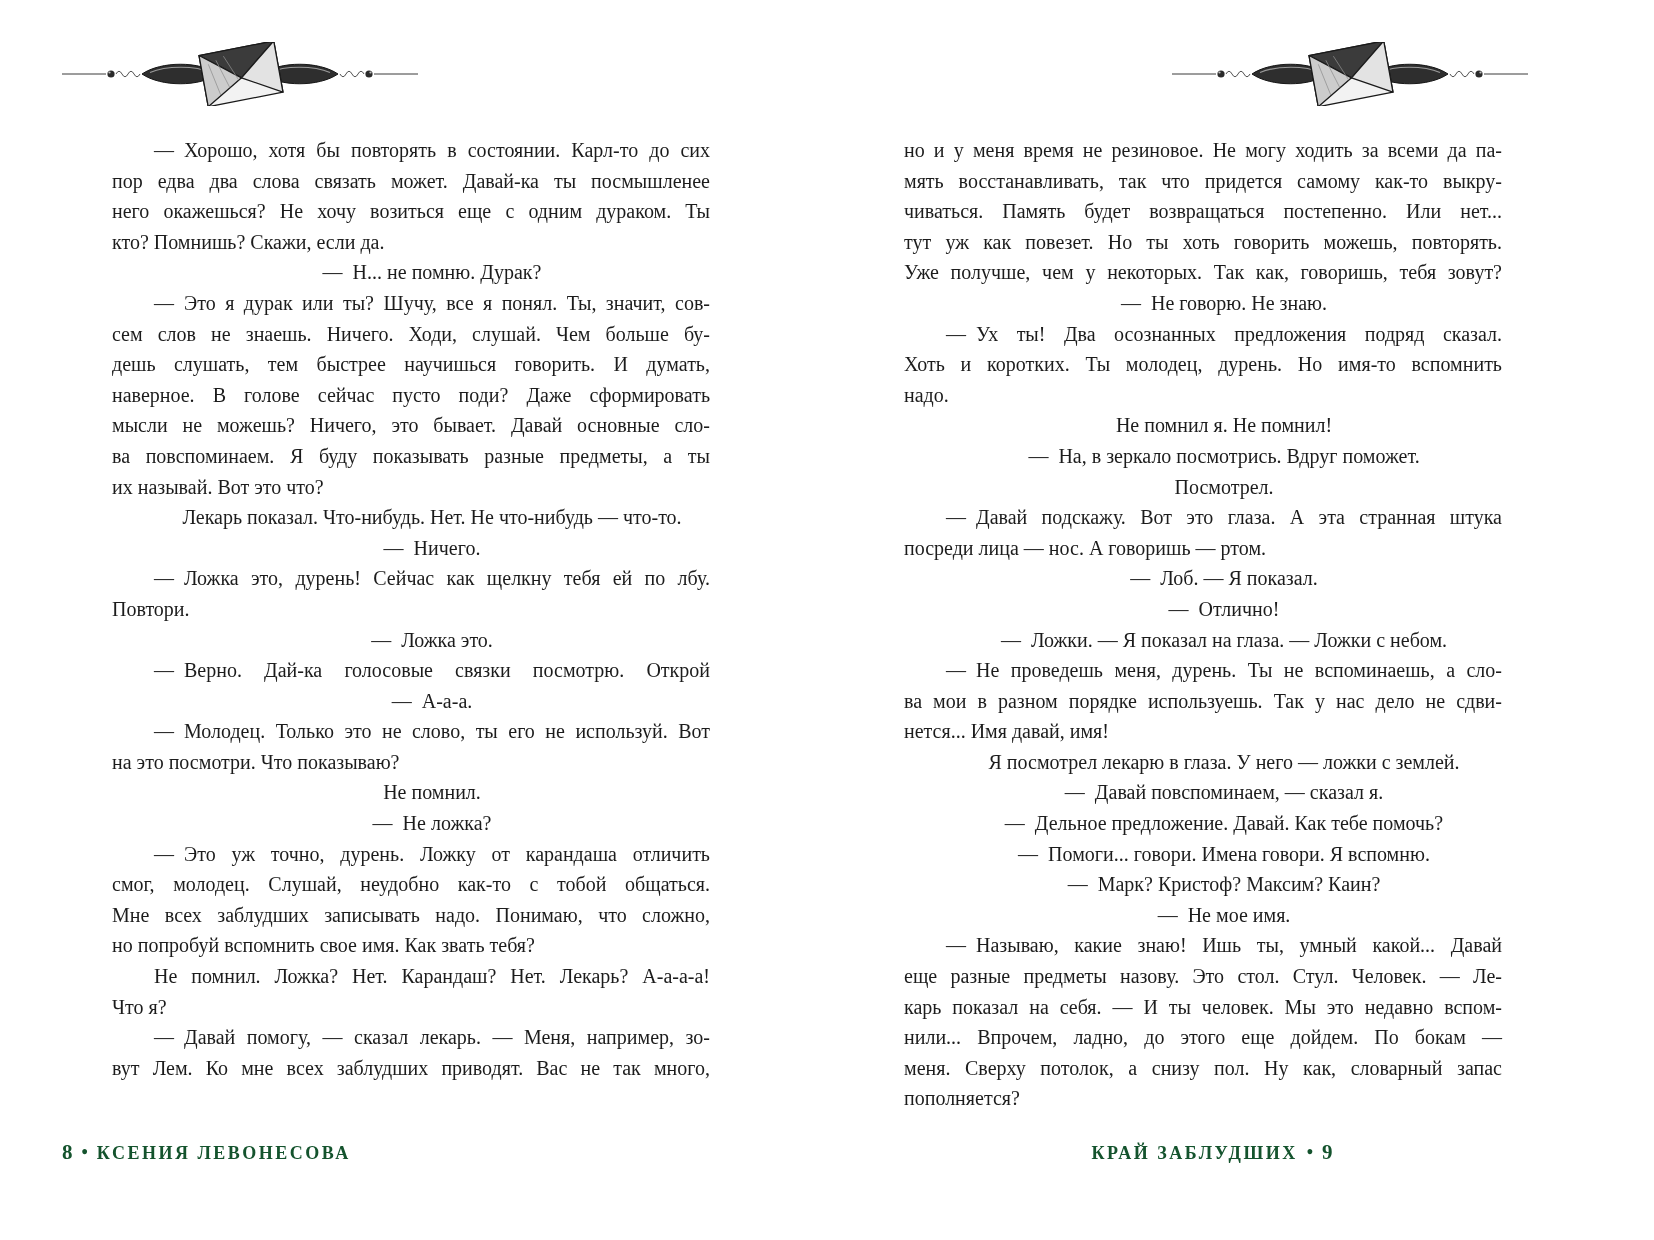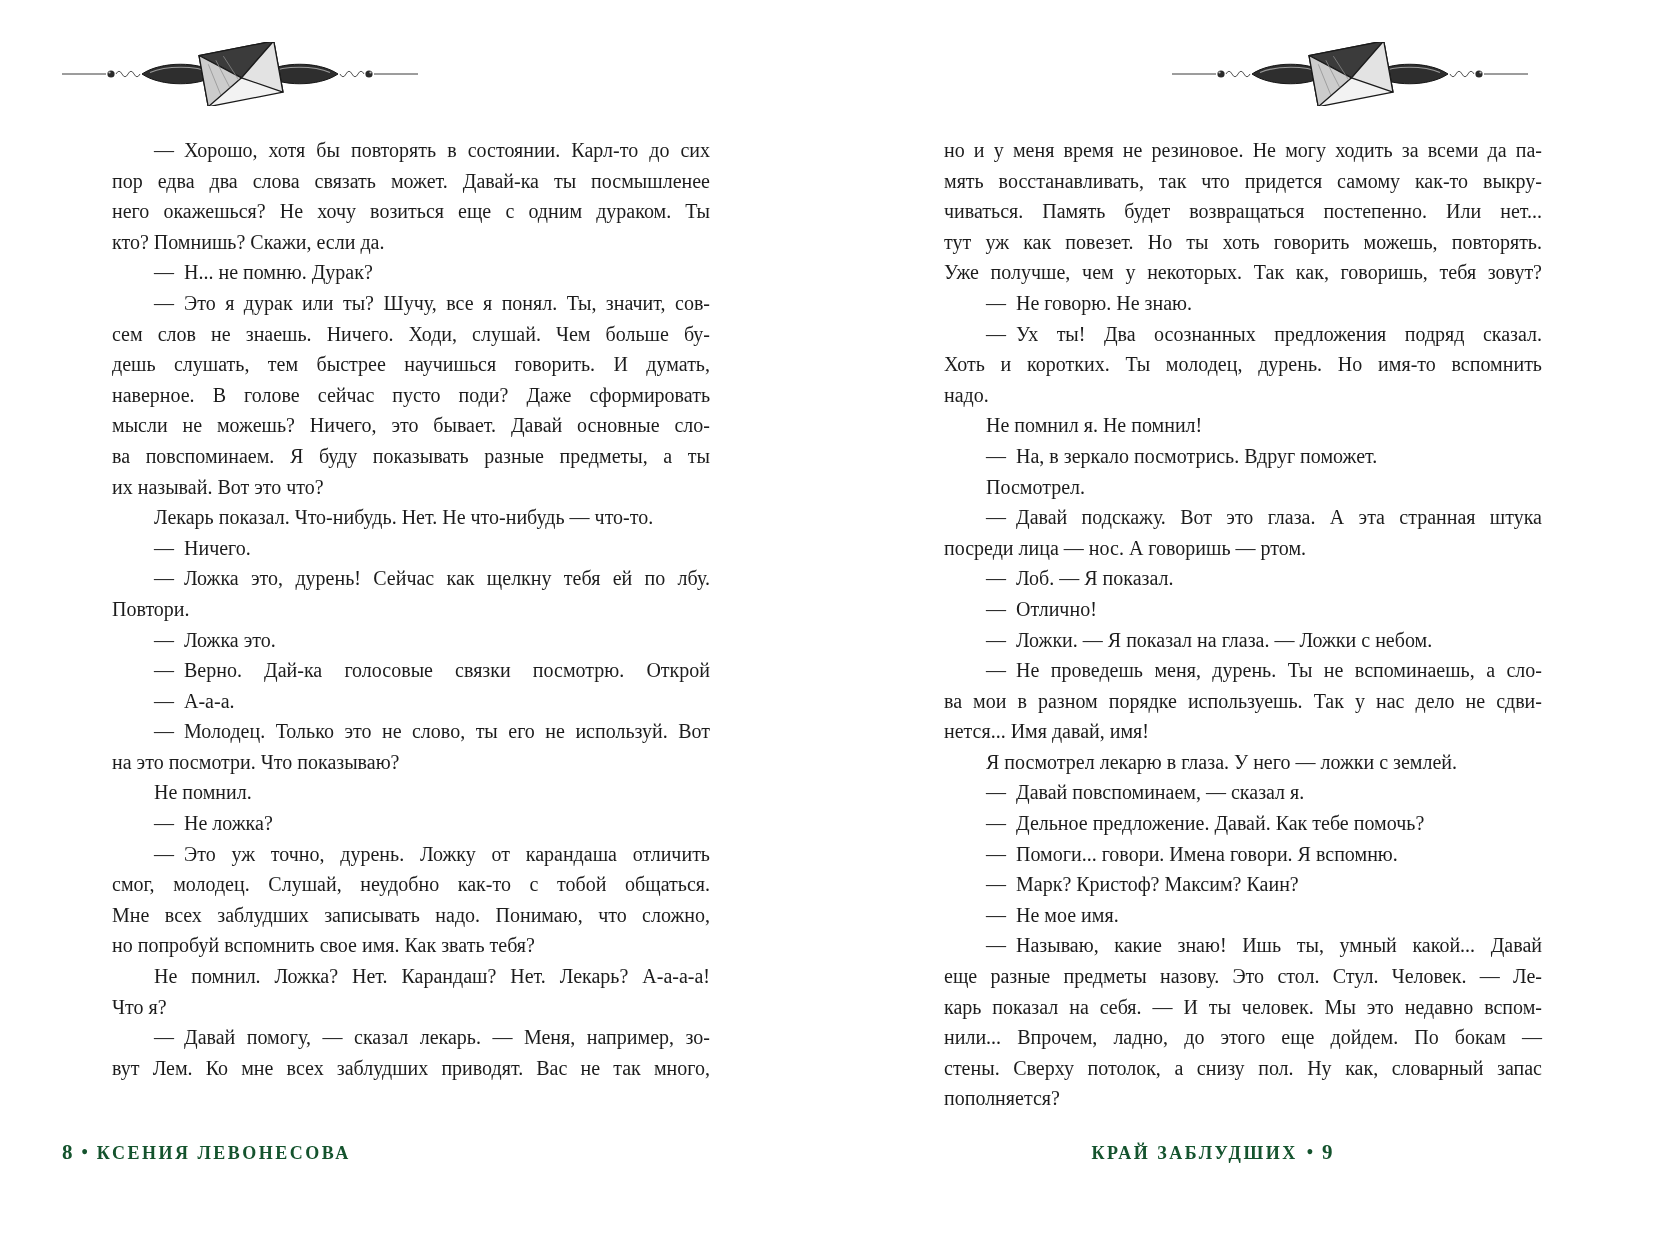--- a/index.html
+++ b/index.html
@@ -25,35 +25,35 @@
   .ornament-left  { left: 60px; }
   .ornament-right { left: 1170px; }
 
   .textblock {
     position: absolute;
     top: 135px;
     width: 598px;
     font-size: 20px;
   }
   .textblock-left  { left: 112px; }
-  .textblock-right { left: 944px; }
+  .textblock-right { left: 904px; }
 
   .line {
     line-height: 30.6px;
     height: 30.6px;
     white-space: nowrap;
     overflow: visible;
   }
   .line.just {
     white-space: normal;
     text-align: justify;
     text-align-last: justify;
     -moz-text-align-last: justify;
   }
-  .line.first { text-indent: 42px; }
+  .line.first { text-indent: 42px; text-align: center; }
 
   .footer {
     position: absolute;
     top: 1140px;
     font-size: 18px;
     font-weight: 700;
     letter-spacing: 2.5px;
     color: #14532d;
     white-space: nowrap;
   }
@@ -170,21 +170,21 @@
       <div class="line first">Я посмотрел лекарю в глаза. У него — ложки с землей.</div>
       <div class="line first">— Давай повспоминаем, — сказал я.</div>
       <div class="line first">— Дельное предложение. Давай. Как тебе помочь?</div>
       <div class="line first">— Помоги... говори. Имена говори. Я вспомню.</div>
       <div class="line first">— Марк? Кристоф? Максим? Каин?</div>
       <div class="line first">— Не мое имя.</div>
       <div class="line first just">— Называю, какие знаю! Ишь ты, умный какой... Давай</div>
       <div class="line just">еще разные предметы назову. Это стол. Стул. Человек. — Ле-</div>
       <div class="line just">карь показал на себя. — И ты человек. Мы это недавно вспом-</div>
       <div class="line just">нили... Впрочем, ладно, до этого еще дойдем. По бокам —</div>
-      <div class="line just">стены. Сверху потолок, а снизу пол. Ну как, словарный запас</div>
+      <div class="line just">меня. Сверху потолок, а снизу пол. Ну как, словарный запас</div>
       <div class="line">пополняется?</div>
     </div>
 
   <div class="footer footer-left">
     <span class="pagenum">8</span><span class="bullet">•</span><span>КСЕНИЯ ЛЕВОНЕСОВА</span>
   </div>
 
   <div class="footer footer-right">
     <span>КРАЙ ЗАБЛУДШИХ</span><span class="bullet">•</span><span class="pagenum">9</span>
   </div>

